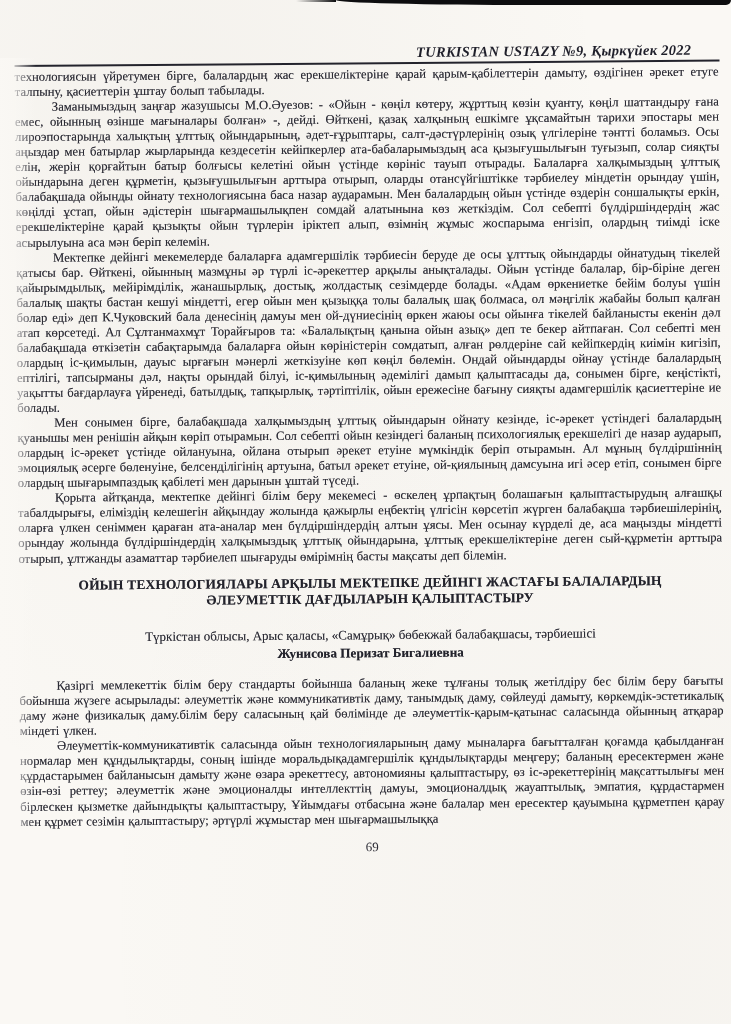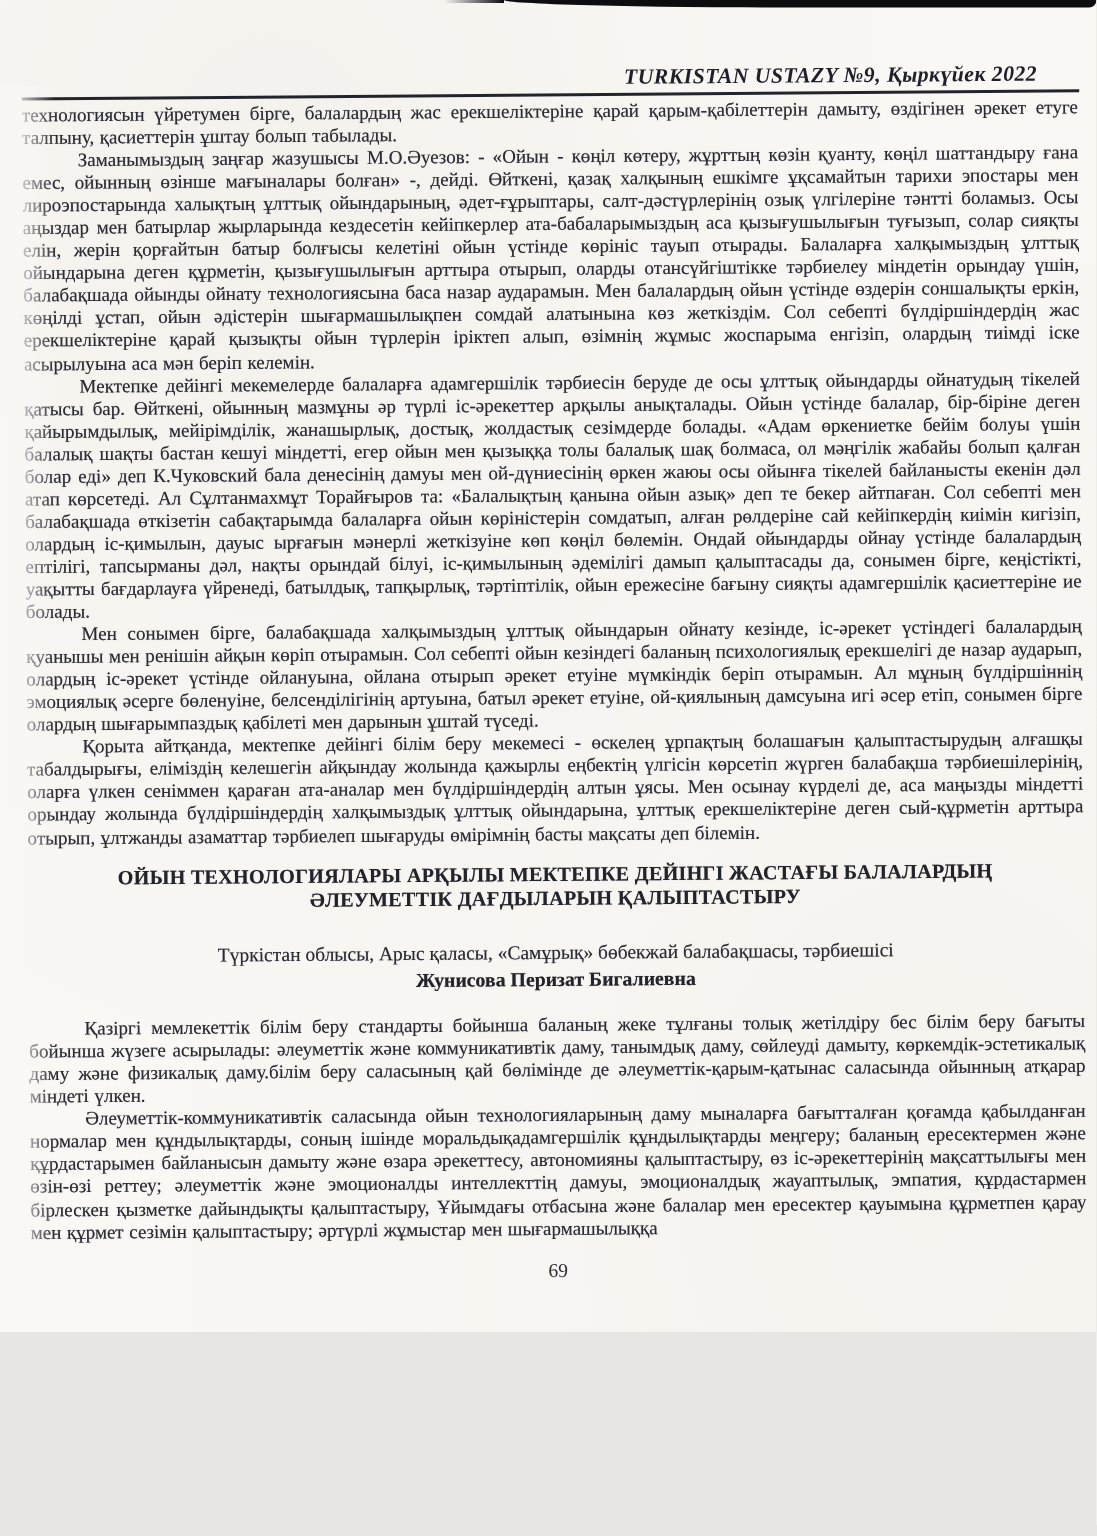--- a/index.html
+++ b/index.html
@@ -1,18 +1,18 @@
 <!DOCTYPE html>
 <html lang="kk"><head>
 <meta charset="utf-8">
 <style>
   html,body{margin:0;padding:0;background:#e8e6e2;}
   .page{
     position:relative;
-    width:731px;height:888px;
+    width:731px;height:1024px;
     margin:0 auto;
     overflow:hidden;
     background:
       radial-gradient(ellipse at 25% 15%, rgba(130,120,105,0.05), transparent 55%),
       radial-gradient(ellipse at 85% 90%, rgba(130,120,105,0.04), transparent 60%),
       #faf8f4;
     font-family:"Liberation Serif","DejaVu Serif",serif;
     color:#272730;
   }
   .scan-artifact-top{

